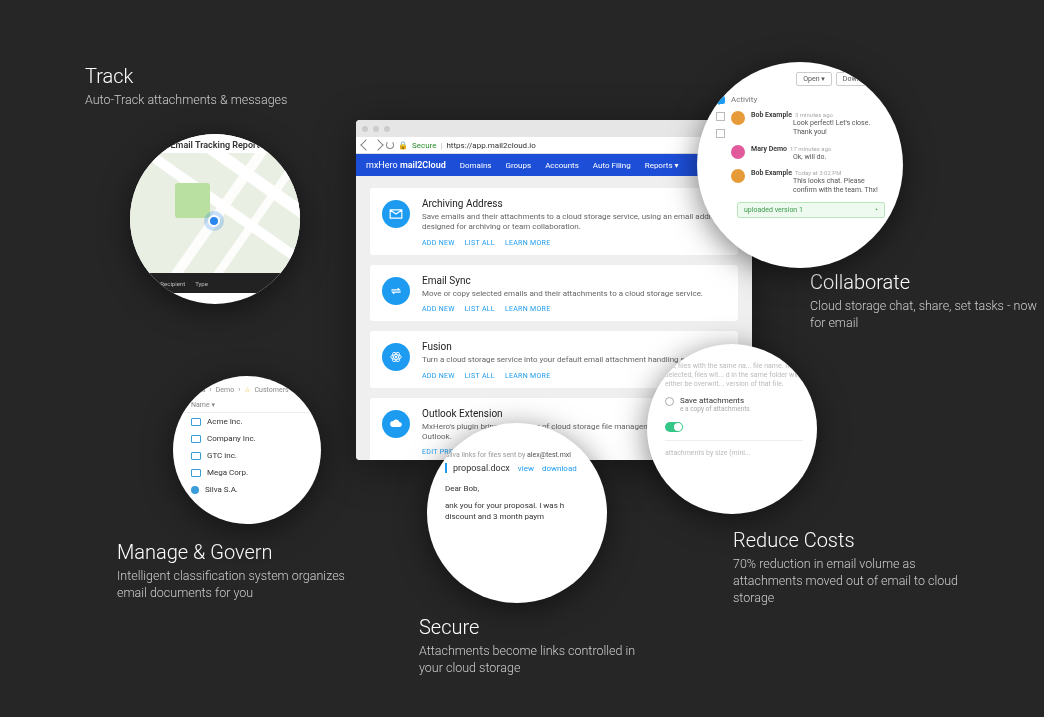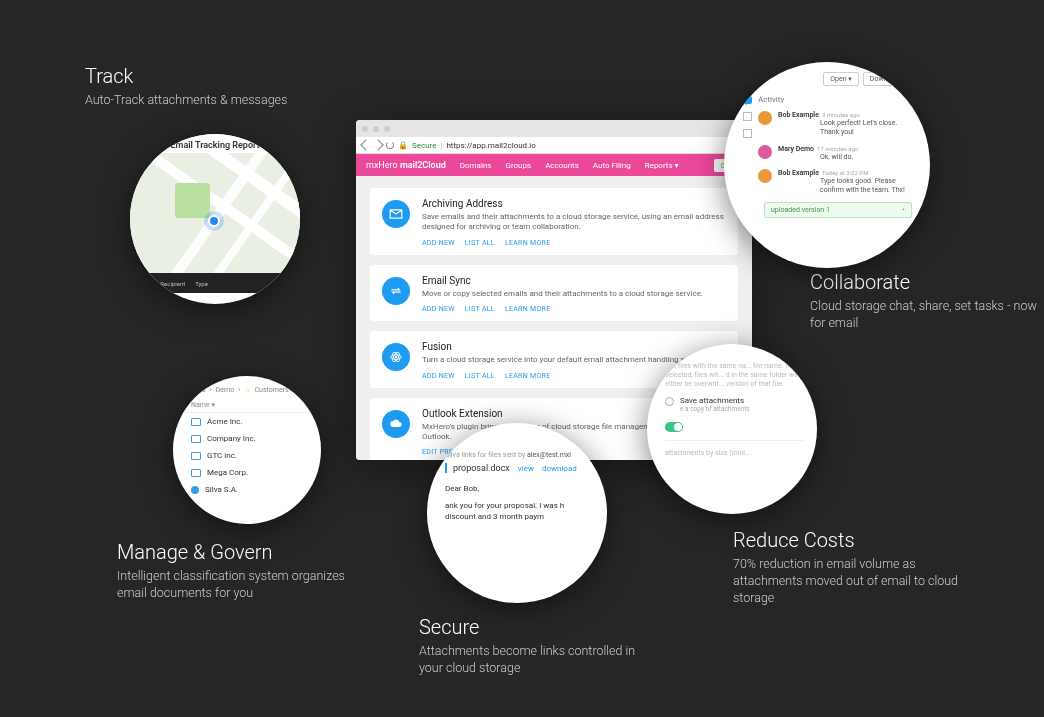--- a/index.html
+++ b/index.html
@@ -63,21 +63,21 @@
     color: #555;
   }
   .urlbar .nav-icon { width:8px; height:8px; border:1px solid #888; border-right:none; border-top:none; transform:rotate(45deg); }
   .urlbar .nav-icon.fwd { transform: rotate(-135deg); }
   .urlbar .reload { width:8px; height:8px; border:1px solid #888; border-radius:50%; border-top-color:transparent; }
   .urlbar .lock { color:#2a8f2a; font-size:8px; }
   .urlbar .secure { color:#2a8f2a; }
   .urlbar .url { color:#333; }
   .browser .topnav {
     height: 22px;
-    background: #ec4899;
+    background: #1d4ed8;
     color:#fff;
     display:flex;
     align-items:center;
     padding:0 10px;
     gap:14px;
     font-size:8px;
   }
   .topnav .brand { font-size:9px; }
   .topnav .brand b { font-weight:600; }
   .topnav .sp { flex:1; }
@@ -128,21 +128,21 @@
   .c-track .map::before, .c-track .map::after { content:""; position:absolute; background:#fff; }
   .c-track .road1 { position:absolute; left:-20px; top:10px; width:260px; height:12px; background:#fff; transform:rotate(35deg); }
   .c-track .road2 { position:absolute; left:-20px; top:60px; width:260px; height:10px; background:#fff; transform:rotate(35deg); }
   .c-track .road3 { position:absolute; left:-20px; top:25px; width:260px; height:10px; background:#fff; transform:rotate(-55deg); opacity:.9; }
   .c-track .road4 { position:absolute; left:-20px; top:85px; width:260px; height:8px; background:#fff; transform:rotate(-55deg); opacity:.9; }
   .c-track .park { position:absolute; left:45px; top:30px; width:35px; height:35px; background:#b9e0a0; border-radius:3px; }
   .c-track .pin { position:absolute; left:78px; top:62px; width:12px; height:12px; background:#2b87f0; border-radius:50%; border:2px solid #fff; box-shadow:0 0 0 4px rgba(43,135,240,.25); }
   .c-track .foot { height:20px; background:#222; display:flex; font-size:6px; color:#bbb; align-items:center; padding:0 8px; gap:10px; }
 
   
-  .c-collab { left:724px; top:62px; width:206px; height:206px; font-size:8px; }
+  .c-collab { left:697px; top:62px; width:206px; height:206px; font-size:8px; }
   .c-collab .hdr { display:flex; justify-content:flex-end; gap:4px; padding:10px 22px 5px; }
   .c-collab .hdr .btn { border:1px solid #ccc; border-radius:2px; padding:2px 6px; font-size:7px; color:#555; }
   .c-collab .side-rail { position:absolute; left:16px; top:34px; width:14px; display:flex; flex-direction:column; align-items:center; gap:8px; }
   .c-collab .side-rail .sq { width:9px; height:9px; border:1px solid #bbb; }
   .c-collab .side-rail .chat { width:10px; height:8px; background:#1d9bf0; border-radius:2px; position:relative; }
   .c-collab .side-rail .chat::after { content:""; position:absolute; left:2px; bottom:-3px; width:0; height:0; border:2px solid transparent; border-top-color:#1d9bf0; }
   .c-collab .panel { margin-left:34px; padding:4px 18px 0 0; }
   .c-collab .act-title { font-size:8px; color:#777; margin-bottom:6px; }
   .c-collab .msg { display:flex; gap:6px; margin-bottom:7px; }
   .c-collab .avatar { width:14px; height:14px; border-radius:50%; flex:none; margin-top:1px; }
@@ -356,21 +356,21 @@
       <div class="msg-body">
         <div><span class="name">Mary Demo</span><span class="time">17 minutes ago</span></div>
         <div class="text">Ok, will do.</div>
       </div>
     </div>
 
     <div class="msg">
       <div class="avatar" style="background:#e79b38"></div>
       <div class="msg-body">
         <div><span class="name">Bob Example</span><span class="time">Today at 3:02 PM</span></div>
-        <div class="text">Type looks good. Please confirm with the team. Thx!</div>
+        <div class="text">This looks chat. Please confirm with the team. Thx!</div>
       </div>
     </div>
   </div>
   <div class="uploaded">
     <span>uploaded version 1</span>
     <span>◔</span>
   </div>
 </div>
 
 <div class="circle c-manage">

